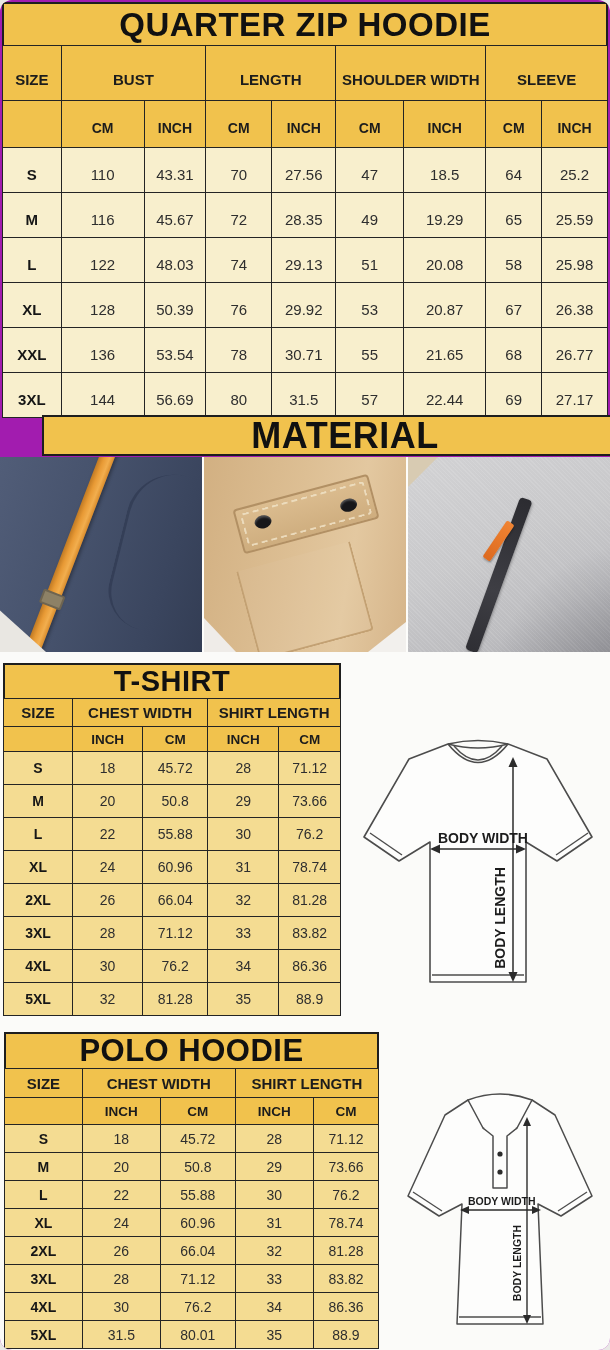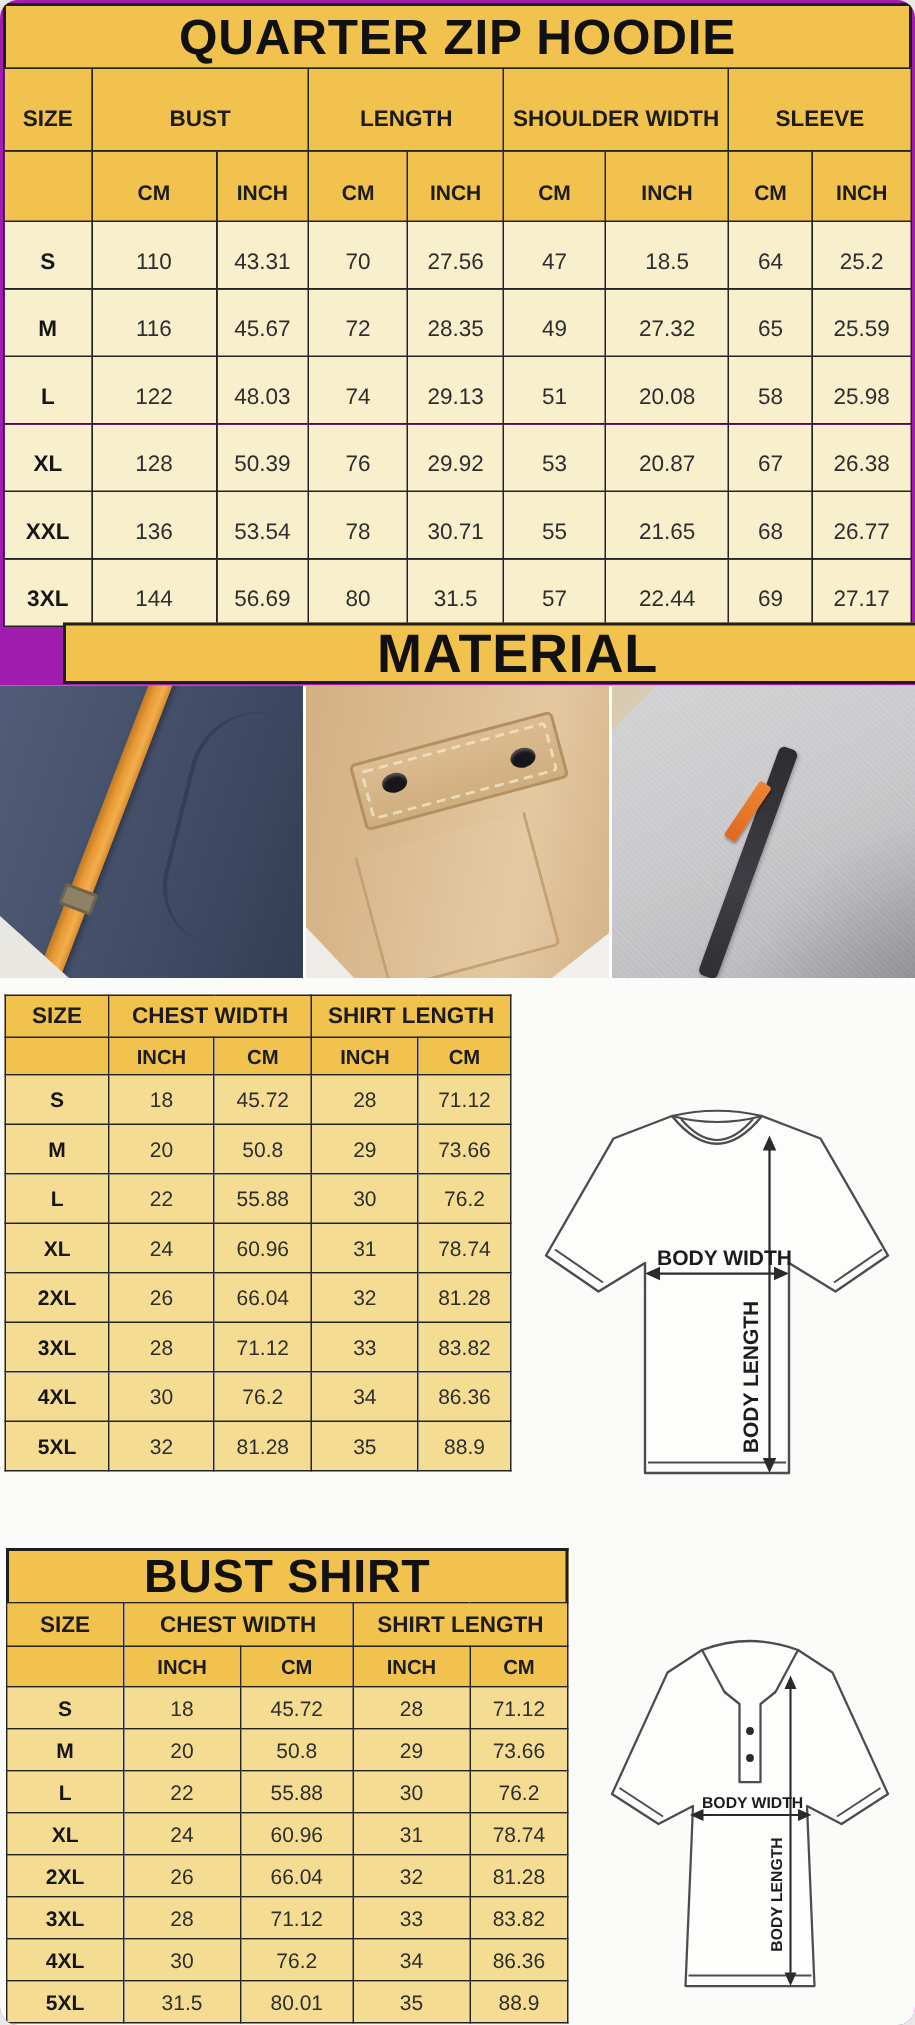--- a/index.html
+++ b/index.html
@@ -203,21 +203,21 @@
             <td>64</td>
             <td>25.2</td>
           </tr>
           <tr>
             <td class="szc">M</td>
             <td>116</td>
             <td>45.67</td>
             <td>72</td>
             <td>28.35</td>
             <td>49</td>
-            <td>27.32</td>
+            <td>19.29</td>
             <td>65</td>
             <td>25.59</td>
           </tr>
           <tr>
             <td class="szc">L</td>
             <td>122</td>
             <td>48.03</td>
             <td>74</td>
             <td>29.13</td>
             <td>51</td>
@@ -284,20 +284,21 @@
     <div class="photo photo-gray">
       <div class="sliver"></div>
       <div class="shade"></div>
       <div class="zipper"></div>
       <div class="zip-pull"></div>
     </div>
   </div>
 
   <div class="sec-bg tshirt-bg"></div>
   <div class="small-wrap tshirt-wrap">
+    <div class="band small-title tshirt-title">T-SHIRT</div>
     <table class="tbl small-tbl tshirt-tbl">
       <colgroup>
         <col style="width:20.5%">
           <col style="width:20.8%">
           <col style="width:19.3%">
         <col style="width:21.1%">
           <col style="width:18.3%">
       </colgroup>
       <thead>
         <tr class="h1">
@@ -398,21 +399,21 @@
         <polygon points="161,49 156.5,59 165.5,59"></polygon>
         <polygon points="161,274 156.5,264 165.5,264"></polygon>
       </g>
       <text class="dg-label" x="86" y="135" font-size="14">BODY WIDTH</text>
       <text class="dg-label" x="155" y="212" font-size="14" text-anchor="middle" transform="rotate(-90 153 212)">BODY LENGTH</text>
     </svg>
   </div>
 
   <div class="sec-bg polo-bg"></div>
   <div class="small-wrap polo-wrap">
-    <div class="band small-title polo-title">BUST SHIRT</div>
+    <div class="band small-title polo-title">POLO HOODIE</div>
     <table class="tbl small-tbl polo-tbl">
       <colgroup>
         <col style="width:20.8%">
           <col style="width:20.9%">
           <col style="width:20.0%">
         <col style="width:20.9%">
           <col style="width:17.4%">
       </colgroup>
       <thead>
         <tr class="h1">

